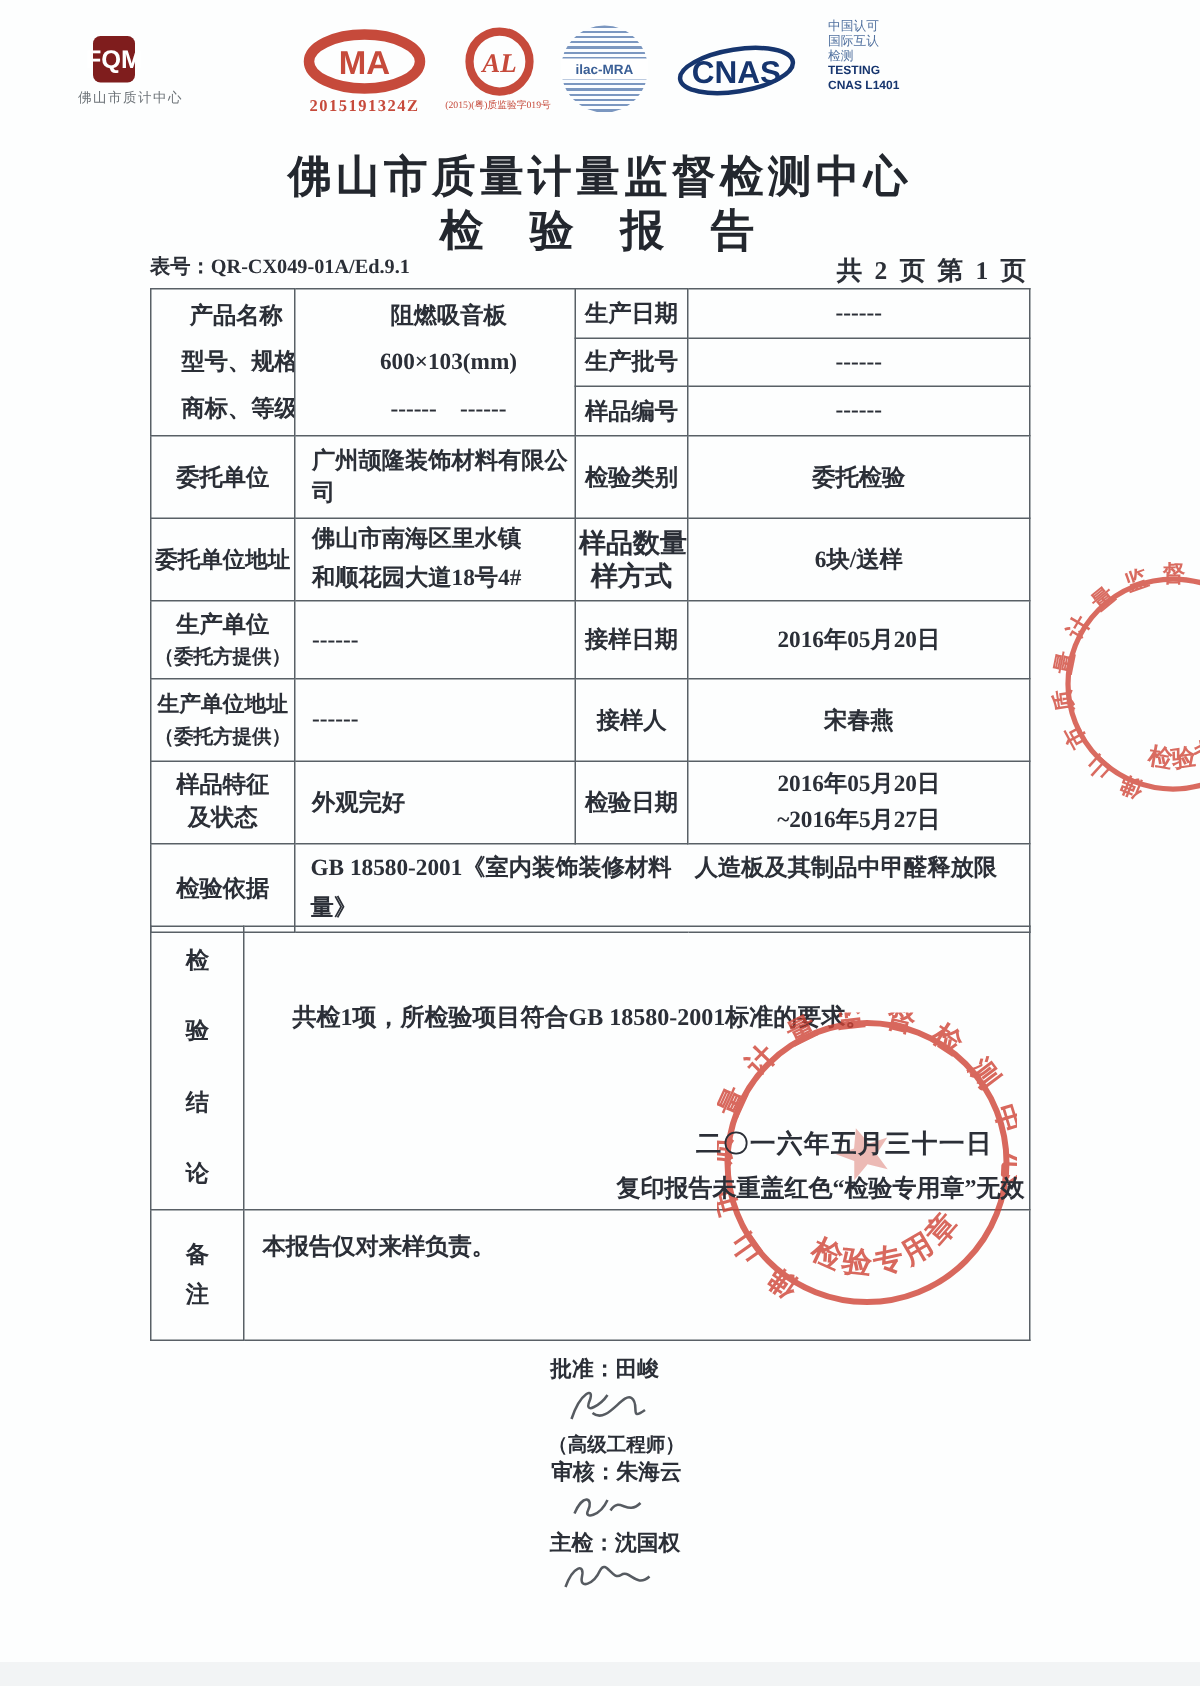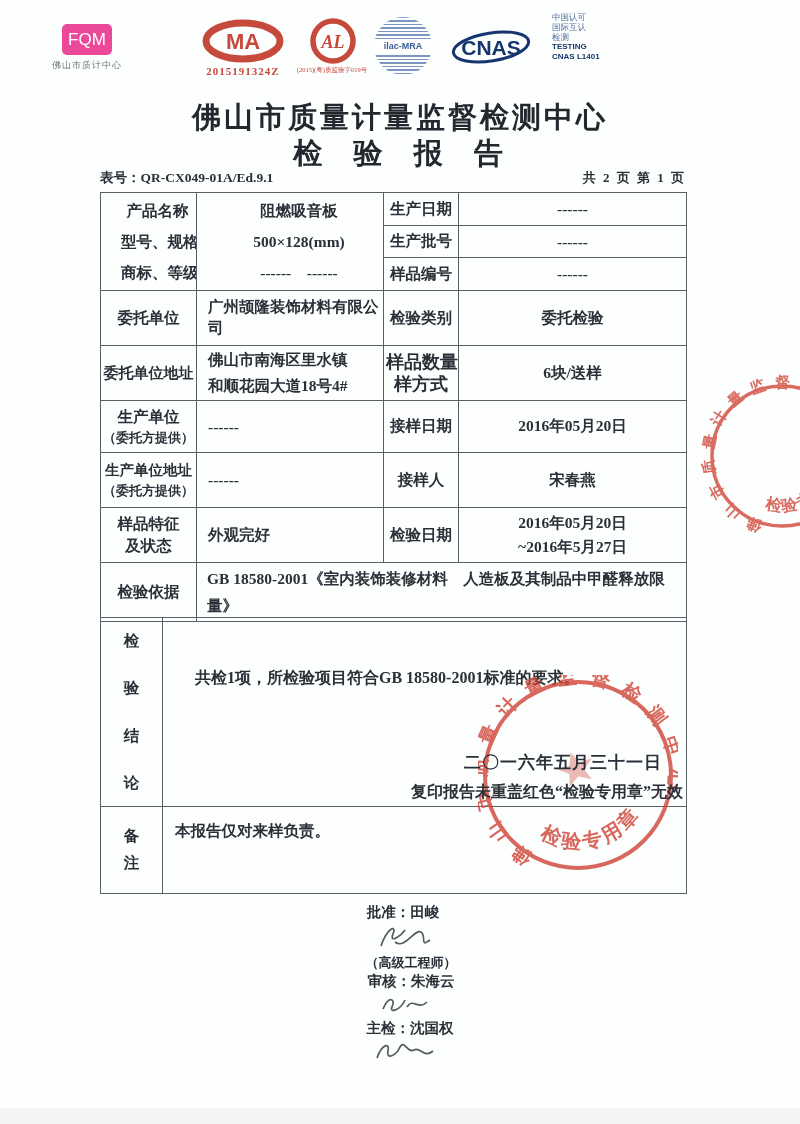--- a/index.html
+++ b/index.html
@@ -4,42 +4,42 @@
 <style>
   html,body{margin:0;padding:0;background:#e9ebec;}
   .page{
     position:relative;width:800px;height:1124px;margin:0 auto;
     background:#fdfefe;overflow:hidden;
     font-family:"Liberation Serif",serif;color:#2b2f37;
   }
   .abs{position:absolute;}
 
   
-  .fqm-box{left:62px;top:24px;width:50px;height:31px;background:#ec4899;border-radius:5px;
+  .fqm-box{left:62px;top:24px;width:28px;height:31px;background:#7f1d1d;border-radius:5px;
     display:flex;align-items:center;justify-content:center;color:#fff;
-    font-family:"Liberation Sans",sans-serif;font-weight:normal;font-size:17px;}
+    font-family:"Liberation Sans",sans-serif;font-weight:bold;font-size:17px;}
   .fqm-cap{left:30px;top:59px;width:114px;text-align:center;font-size:9px;color:#6d7378;letter-spacing:1px;}
   .cma-code{left:194px;top:65px;width:98px;text-align:center;font-size:11px;color:#c64a3b;letter-spacing:1px;font-weight:bold;}
   .cal-code{left:286px;top:66px;width:92px;text-align:center;font-size:6.5px;color:#c64a3b;}
   .ilac{left:374px;top:17px;width:58px;height:58px;border-radius:50%;
     background:repeating-linear-gradient(180deg,#7b97c0 0px,#7b97c0 1.5px,#fbfdff 1.5px,#fbfdff 3.5px);
     display:flex;align-items:center;justify-content:center;}
   .ilac-band{background:#fff;width:100%;text-align:center;padding:2px 0;
     font-family:"Liberation Sans",sans-serif;font-weight:bold;font-size:9px;color:#3a5f96;}
   .cnas-lines{left:536px;top:12px;width:60px;font-size:8.5px;line-height:10px;color:#51719f;margin-left:16px;}
   .cnas-lines .en{color:#16356e;font-family:"Liberation Sans",sans-serif;font-weight:bold;font-size:8px;}
   .report-no{left:578px;top:42px;font-size:18px;font-weight:bold;color:#1e222a;letter-spacing:1px;}
 
   
   .title-org{left:0;top:98px;width:100%;text-align:center;font-size:29px;font-weight:bold;
     letter-spacing:3px;color:#23272e;}
   .title-doc{left:0;top:134px;width:100%;text-align:center;font-size:29px;font-weight:bold;
     color:#23272e;letter-spacing:4px;word-spacing:16px;}
   .form-no{left:100px;top:169px;font-size:13.5px;font-weight:bold;}
-  .page-no{left:540px;top:169px;width:146px;text-align:right;font-size:13px;font-weight:bold;letter-spacing:2px;}
+  .page-no{left:540px;top:169px;width:146px;text-align:right;font-size:17px;font-weight:bold;letter-spacing:2px;}
 
   
   table{border-collapse:collapse;table-layout:fixed;}
   td{border:1px solid #596066;text-align:center;vertical-align:middle;
      font-size:15.5px;font-weight:bold;color:#2b2f37;padding:0 2px;overflow:hidden;}
   .main-table{left:100px;top:192px;width:586px;}
   .btm-table{left:100px;top:617px;width:586px;}
   td.val-left{text-align:left;padding-left:11px;}
   .cell-line{display:block;line-height:31px;white-space:nowrap;margin-left:18px;}
   .lbl-line{display:block;line-height:22px;white-space:nowrap;}
@@ -118,21 +118,21 @@
       </colgroup>
     <tbody>
         <tr style="height:33px">
       <td rowspan="3">
         <span class="cell-line">产品名称</span>
         <span class="cell-line">型号、规格</span>
         <span class="cell-line">商标、等级</span>
       </td>
       <td rowspan="3">
         <span class="cell-line">阻燃吸音板</span>
-        <span class="cell-line">500×128(mm)</span>
+        <span class="cell-line">600×103(mm)</span>
         <span class="cell-line">------　------</span>
       </td>
       <td>生产日期</td>
       <td>------</td>
     </tr>
     <tr style="height:32px">
       <td>生产批号</td>
       <td>------</td>
     </tr>
     <tr style="height:33px">

